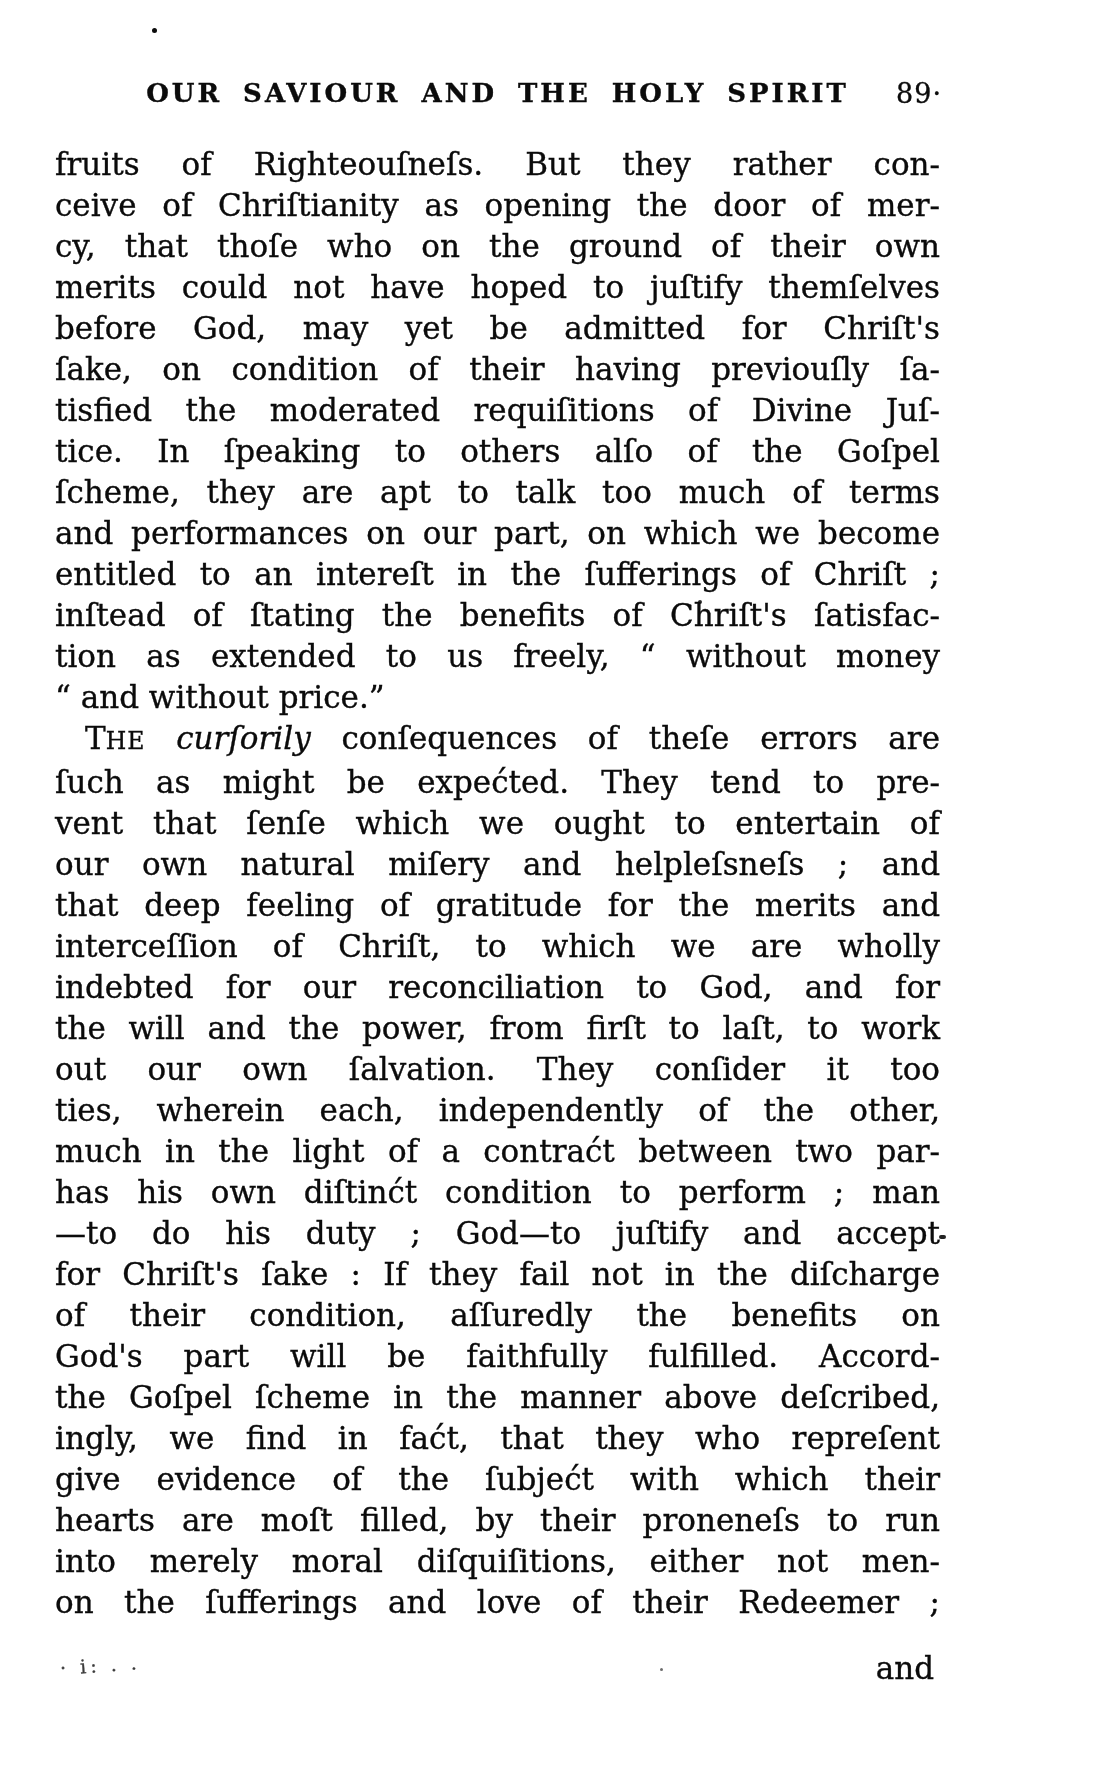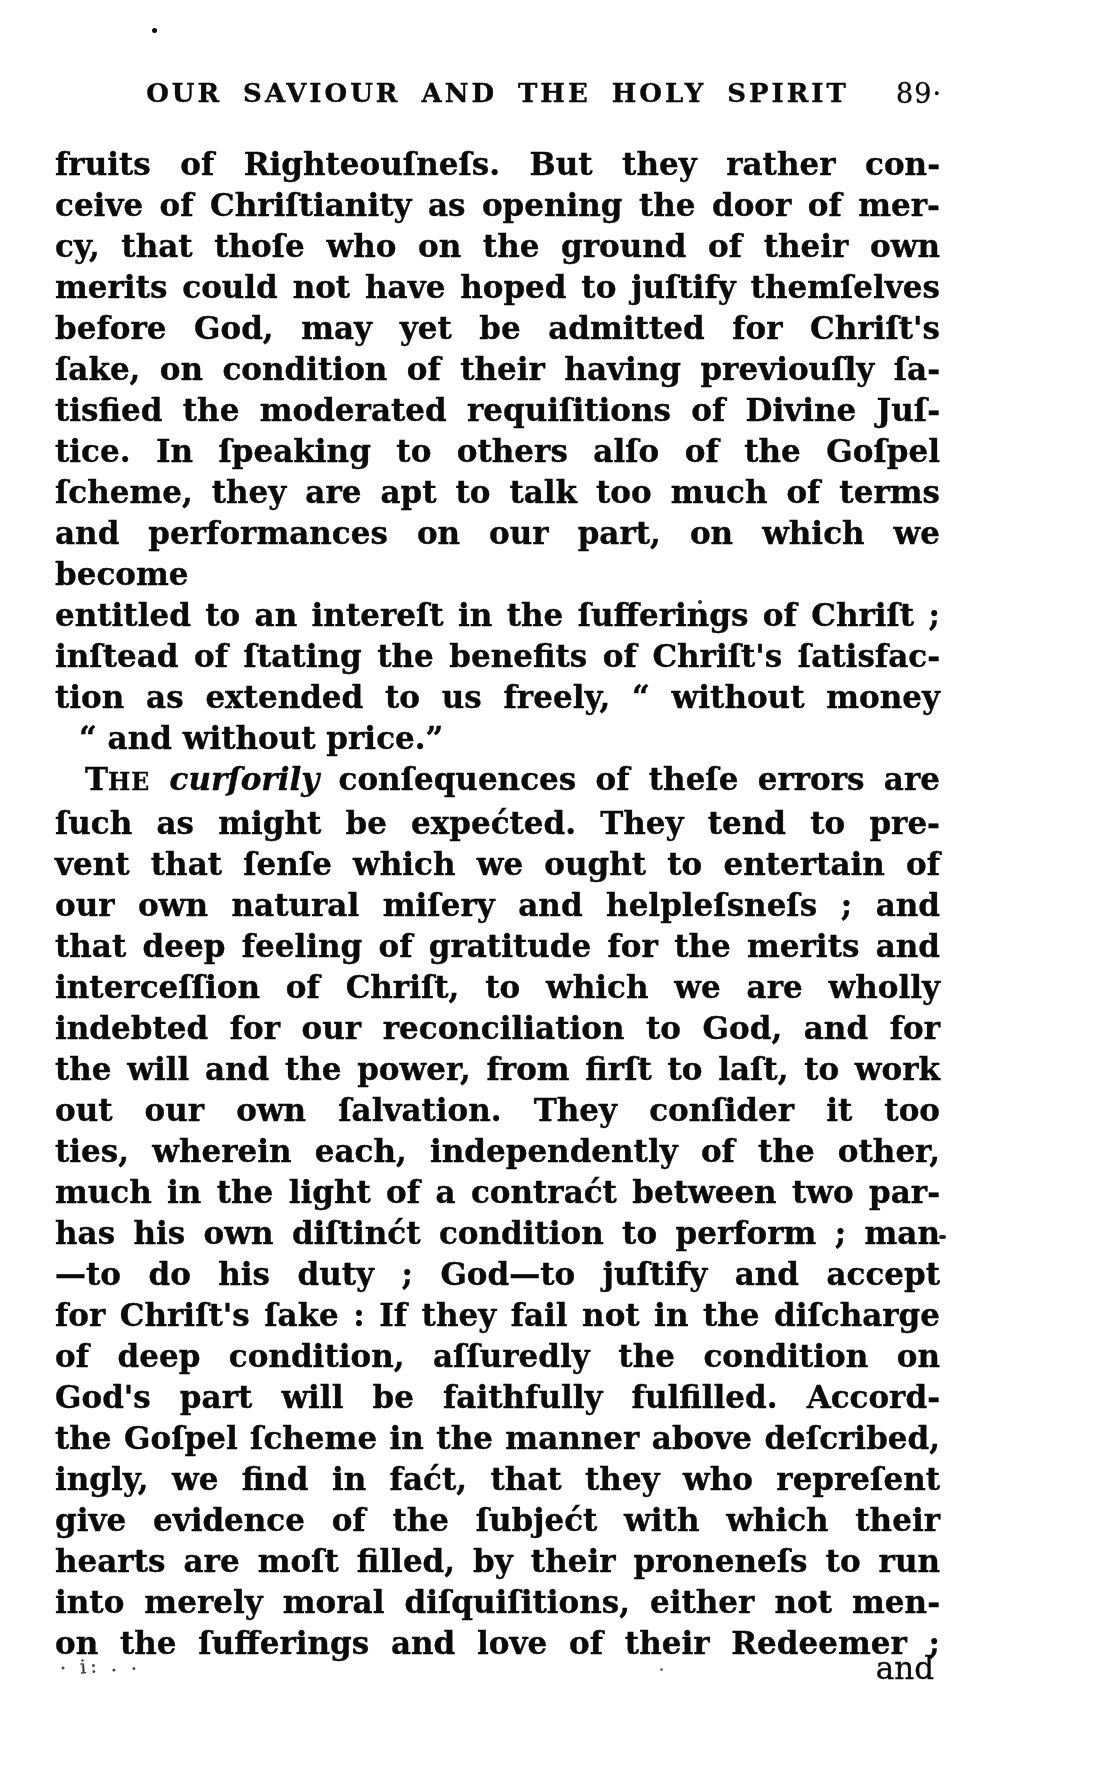--- a/index.html
+++ b/index.html
@@ -29,23 +29,22 @@
   }
   .body-block {
     position:absolute; top:144px; left:55px; width:885px;
     font-size:31px; line-height:41px;
   }
   .line {
     text-align:justify;
     text-align-last:justify;
     text-justify:inter-word;
     white-space:normal;
-    font-weight:bold;
   }
-  .line.no-just { text-align:left; text-align-last:left;margin-left:24px; }
+  .line.no-just { text-align:left; text-align-last:left; }
   .line.indent { text-indent:30px; }
   .smallcaps { font-size:0.76em; letter-spacing:1px; }
   .italic { font-style:italic; }
   .catchword {
     position:absolute; top:1648px; left:55px; width:885px;
     text-align:right; padding-right:6px;
     font-size:31px; line-height:41px;
   }
   .footer-smudge {
     position:absolute; top:1654px; left:60px;
@@ -91,21 +90,21 @@
       <div class="line"><span>that deep feeling of gratitude for the merits and</span></div>
       <div class="line"><span>interceſſion of Chriſt, to which we are wholly</span></div>
       <div class="line"><span>indebted for our reconciliation to God, and for</span></div>
       <div class="line"><span>the will and the power, from firſt to laſt, to work</span></div>
       <div class="line"><span>out our own ſalvation.  They conſider it too</span></div>
       <div class="line"><span>ties, wherein each, independently of the other,</span></div>
       <div class="line"><span>much in the light of a contraćt between two par-</span></div>
       <div class="line"><span>has his own diſtinćt condition to perform ; man</span></div>
       <div class="line"><span>—to do his duty ;  God—to juſtify and accept</span></div>
       <div class="line"><span>for Chriſt's ſake : If they fail not in the diſcharge</span></div>
-      <div class="line"><span>of deep condition, aſſuredly the condition on</span></div>
+      <div class="line"><span>of their condition, aſſuredly the benefits on</span></div>
       <div class="line"><span>God's part will be faithfully fulfilled.  Accord-</span></div>
       <div class="line"><span>the Goſpel ſcheme in the manner above deſcribed,</span></div>
       <div class="line"><span>ingly, we find in faćt, that they who repreſent</span></div>
       <div class="line"><span>give evidence of the ſubjećt with which their</span></div>
       <div class="line"><span>hearts are moſt filled, by their proneneſs to run</span></div>
       <div class="line"><span>into merely moral diſquiſitions, either not men-</span></div>
       <div class="line"><span>on the ſufferings and love of their Redeemer ;</span></div>
     </div>
 
   <div class="catchword">and</div>

